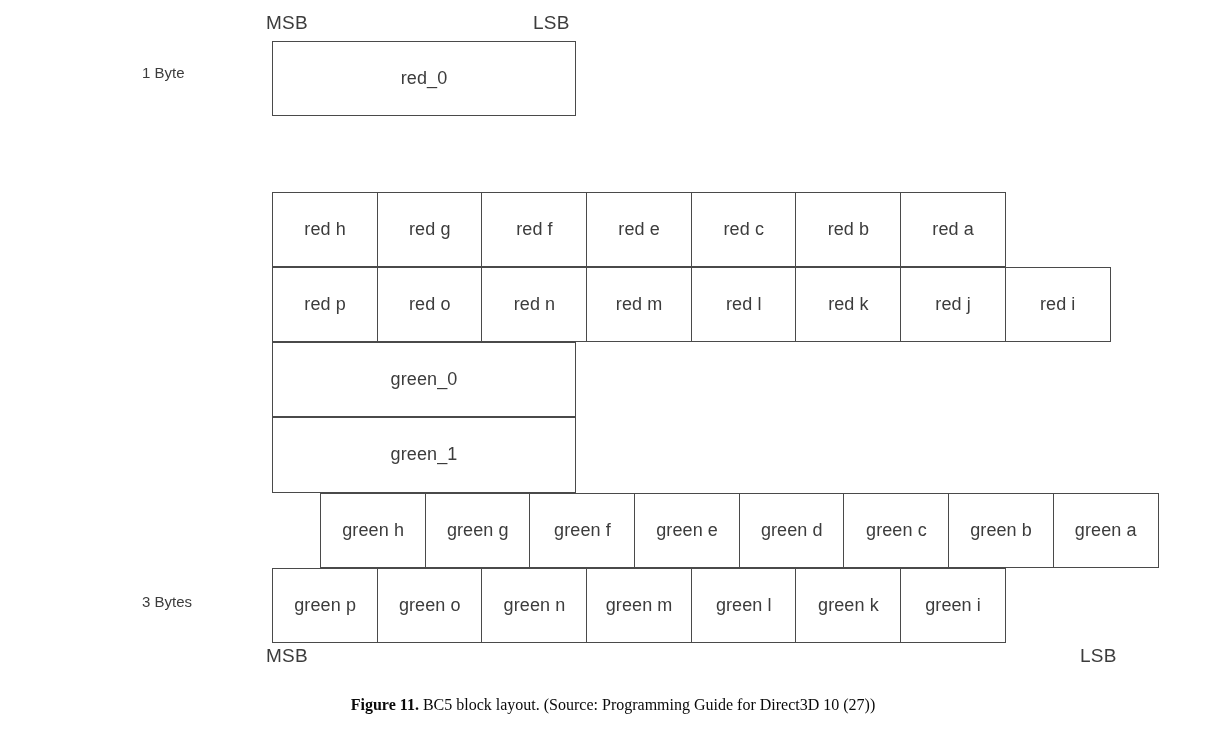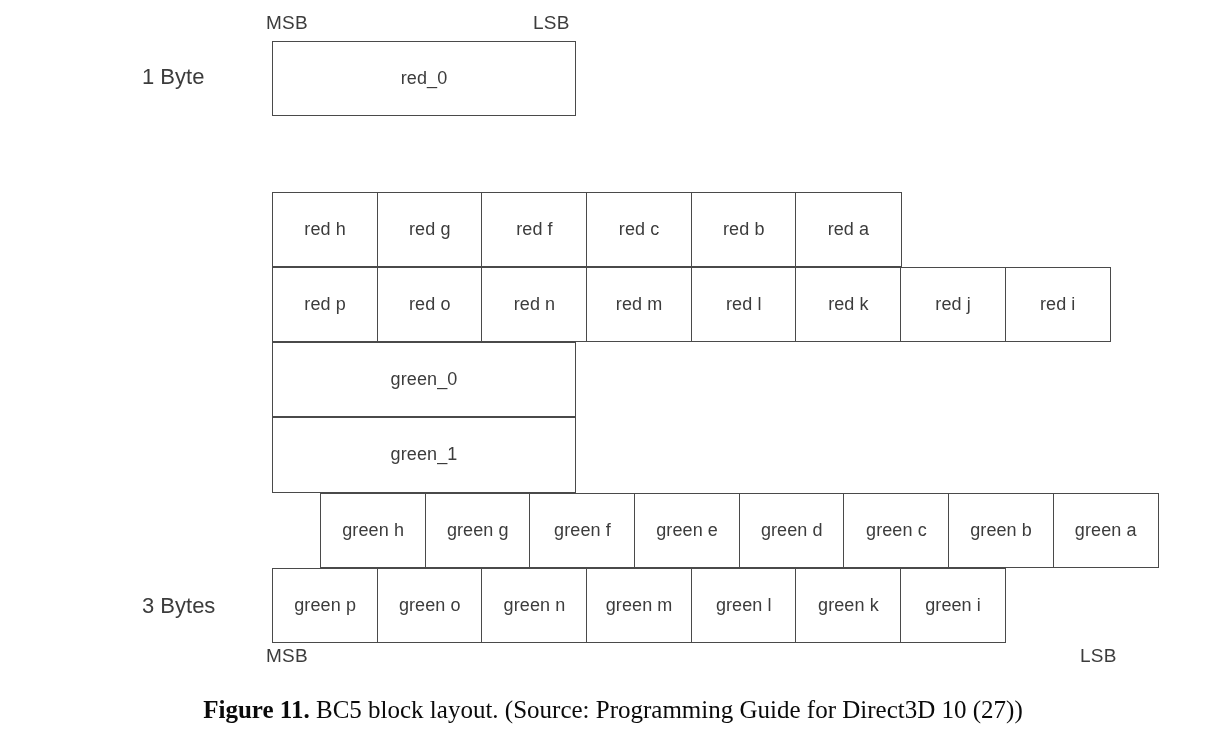--- a/index.html
+++ b/index.html
@@ -35,21 +35,21 @@
   }
   #msb-top    { left: 266px; top: 12px; }
   #lsb-top    { left: 533px; top: 12px; }
   #msb-bottom { left: 266px; top: 645px; }
   #lsb-bottom { left: 1080px; top: 645px; }
 
   
   .side-label {
     position: absolute;
     font-family: "Liberation Sans", sans-serif;
-    font-size: 22px;
+    font-size: 15px;
     color: #3c3c3c;
     white-space: nowrap;
     text-align: left;
   }
   #label-1-byte  { left: 142px; top: 64px; }
   #label-3-bytes { left: 142px; top: 593px; }
 
   
   #block-grid {
     position: absolute;
@@ -96,21 +96,21 @@
   .cell.bit-cell  { width: 106.25px; height: 75.25px; }
 
   
   #caption {
     position: absolute;
     left: 0;
     top: 696px;
     width: 1226px;
     text-align: center;
     font-family: "Liberation Serif", serif;
-    font-size: 25px;
+    font-size: 16px;
     color: #0a0a0a;
     white-space: nowrap;
   }
   #caption .caption-strong { font-weight: bold; }
 </style>
 </head>
 <body>
 
 <div id="figure-root">
 
@@ -123,20 +123,21 @@
   <div class="side-label" id="label-3-bytes">3 Bytes</div>
 
   <div id="block-grid">
       <div class="grid-row row-0 wide">
         <div class="cell byte-cell">red_0</div>
       </div>
       <div class="grid-row row-2 full">
         <div class="cell bit-cell">red h</div>
         <div class="cell bit-cell">red g</div>
         <div class="cell bit-cell">red f</div>
+        <div class="cell bit-cell">red e</div>
         <div class="cell bit-cell">red c</div>
         <div class="cell bit-cell">red b</div>
         <div class="cell bit-cell">red a</div>
       </div>
       <div class="grid-row row-3 full">
         <div class="cell bit-cell">red p</div>
         <div class="cell bit-cell">red o</div>
         <div class="cell bit-cell">red n</div>
         <div class="cell bit-cell">red m</div>
         <div class="cell bit-cell">red l</div>

